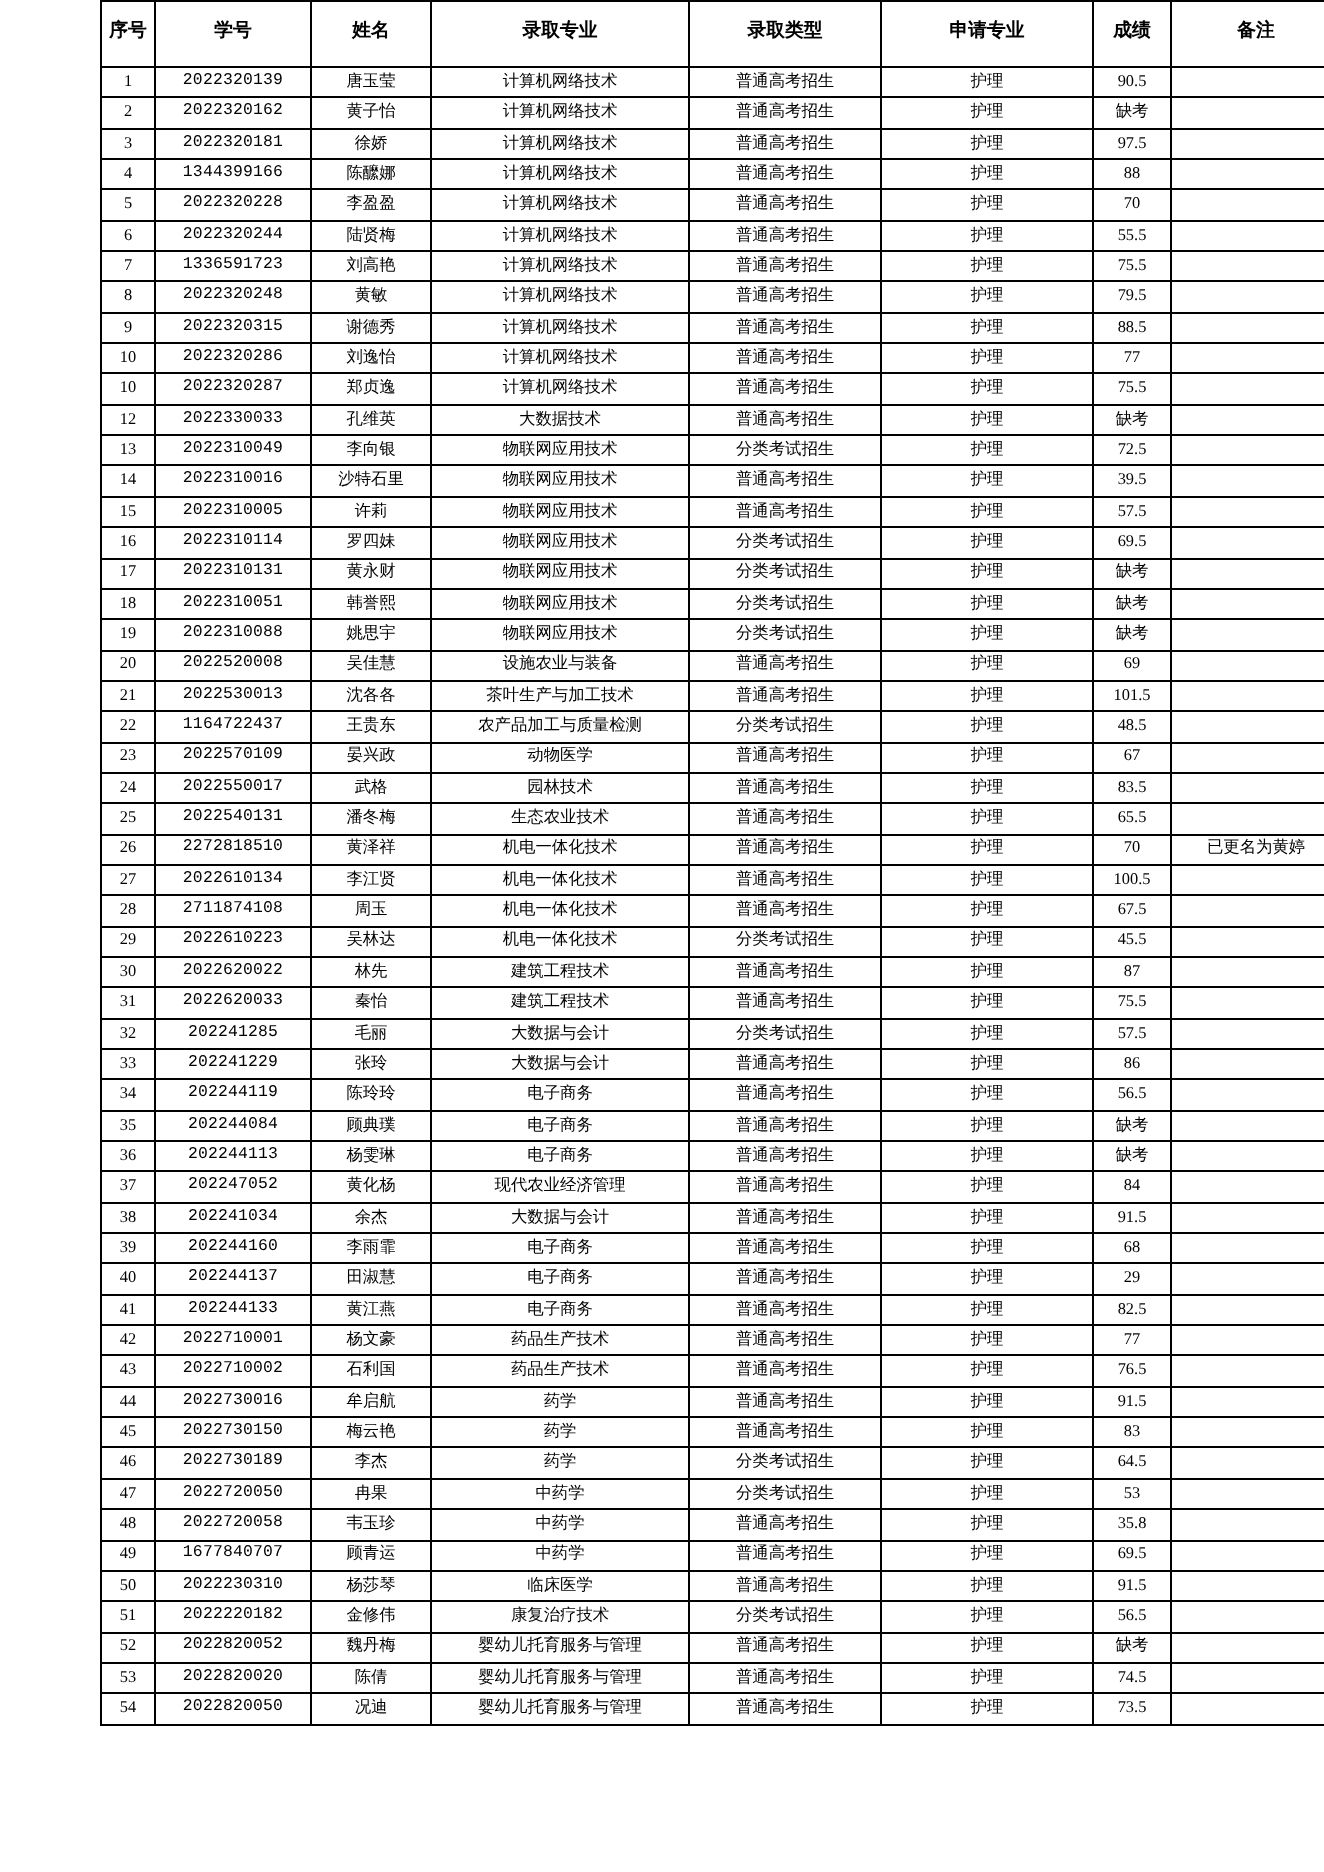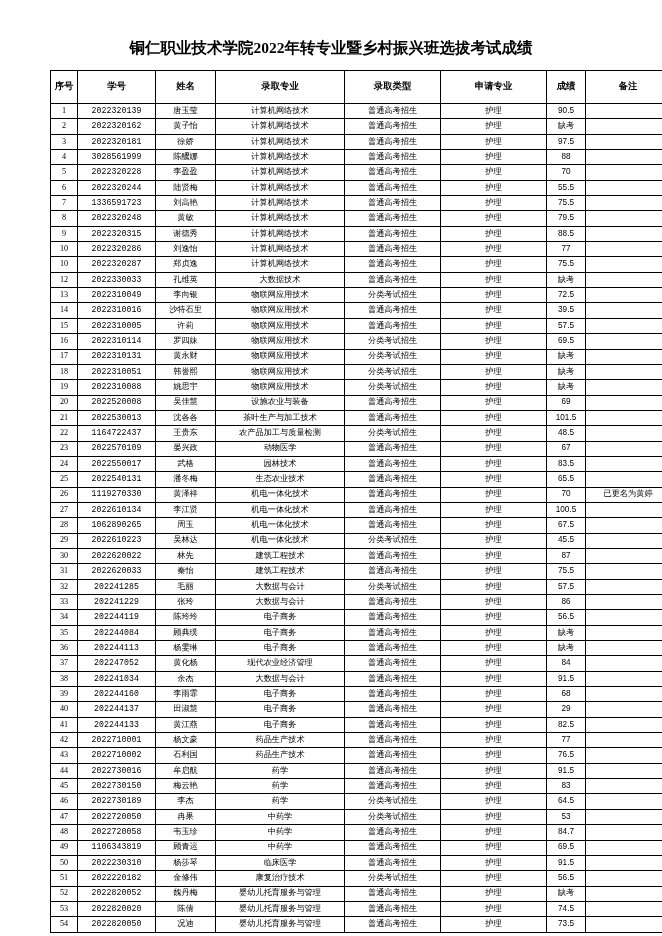--- a/index.html
+++ b/index.html
@@ -73,29 +73,28 @@
   th.c-score, td.c-score { width: 38px; margin-left: 27px; }
   th.c-note, td.c-note { width: 84px; }
 
   th.c-seq {
     line-height: 1.12;
     white-space: normal;
     word-break: break-all;
     padding: 0 4px;
   }
   td.c-sid { font-family: Liberation Mono, monospace; letter-spacing: 0.1px;}
-  td.c-score { font-family: Liberation Sans, sans-serif; }
+  td.c-score { font-family: Liberation Serif, serif; }
   td.c-seq { font-family: "Liberation Serif", "DejaVu Serif", serif; }
 </style>
 </head>
 <body>
 
 <div class="page">
 
-  <div class="doc-title">铜仁职业技术学院2022年转专业暨乡村振兴班选拔考试成绩</div>
 
   <div class="table-wrap">
     <table class="grades">
       <thead>
         <tr>
           <th class="c-seq">序号</th>
           <th class="c-sid">学号</th>
           <th class="c-name">姓名</th>
           <th class="c-major">录取专业</th>
           <th class="c-type">录取类型</th>
@@ -130,21 +129,21 @@
             <td class="c-sid">2022320181</td>
             <td class="c-name">徐娇</td>
             <td class="c-major">计算机网络技术</td>
             <td class="c-type">普通高考招生</td>
             <td class="c-apply">护理</td>
             <td class="c-score">97.5</td>
             <td class="c-note"></td>
           </tr>
           <tr>
             <td class="c-seq">4</td>
-            <td class="c-sid">3028561999</td>
+            <td class="c-sid">1344399166</td>
             <td class="c-name">陈醿娜</td>
             <td class="c-major">计算机网络技术</td>
             <td class="c-type">普通高考招生</td>
             <td class="c-apply">护理</td>
             <td class="c-score">88</td>
             <td class="c-note"></td>
           </tr>
           <tr>
             <td class="c-seq">5</td>
             <td class="c-sid">2022320228</td>
@@ -350,41 +349,41 @@
             <td class="c-sid">2022540131</td>
             <td class="c-name">潘冬梅</td>
             <td class="c-major">生态农业技术</td>
             <td class="c-type">普通高考招生</td>
             <td class="c-apply">护理</td>
             <td class="c-score">65.5</td>
             <td class="c-note"></td>
           </tr>
           <tr>
             <td class="c-seq">26</td>
-            <td class="c-sid">1119270330</td>
+            <td class="c-sid">2272818510</td>
             <td class="c-name">黄泽祥</td>
             <td class="c-major">机电一体化技术</td>
             <td class="c-type">普通高考招生</td>
             <td class="c-apply">护理</td>
             <td class="c-score">70</td>
             <td class="c-note">已更名为黄婷</td>
           </tr>
           <tr>
             <td class="c-seq">27</td>
             <td class="c-sid">2022610134</td>
             <td class="c-name">李江贤</td>
             <td class="c-major">机电一体化技术</td>
             <td class="c-type">普通高考招生</td>
             <td class="c-apply">护理</td>
             <td class="c-score">100.5</td>
             <td class="c-note"></td>
           </tr>
           <tr>
             <td class="c-seq">28</td>
-            <td class="c-sid">1062890265</td>
+            <td class="c-sid">2711874108</td>
             <td class="c-name">周玉</td>
             <td class="c-major">机电一体化技术</td>
             <td class="c-type">普通高考招生</td>
             <td class="c-apply">护理</td>
             <td class="c-score">67.5</td>
             <td class="c-note"></td>
           </tr>
           <tr>
             <td class="c-seq">29</td>
             <td class="c-sid">2022610223</td>
@@ -575,26 +574,26 @@
             <td class="c-score">53</td>
             <td class="c-note"></td>
           </tr>
           <tr>
             <td class="c-seq">48</td>
             <td class="c-sid">2022720058</td>
             <td class="c-name">韦玉珍</td>
             <td class="c-major">中药学</td>
             <td class="c-type">普通高考招生</td>
             <td class="c-apply">护理</td>
-            <td class="c-score">84.7</td>
+            <td class="c-score">35.8</td>
             <td class="c-note"></td>
           </tr>
           <tr>
             <td class="c-seq">49</td>
-            <td class="c-sid">1106343819</td>
+            <td class="c-sid">1677840707</td>
             <td class="c-name">顾青运</td>
             <td class="c-major">中药学</td>
             <td class="c-type">普通高考招生</td>
             <td class="c-apply">护理</td>
             <td class="c-score">69.5</td>
             <td class="c-note"></td>
           </tr>
           <tr>
             <td class="c-seq">50</td>
             <td class="c-sid">2022230310</td>

